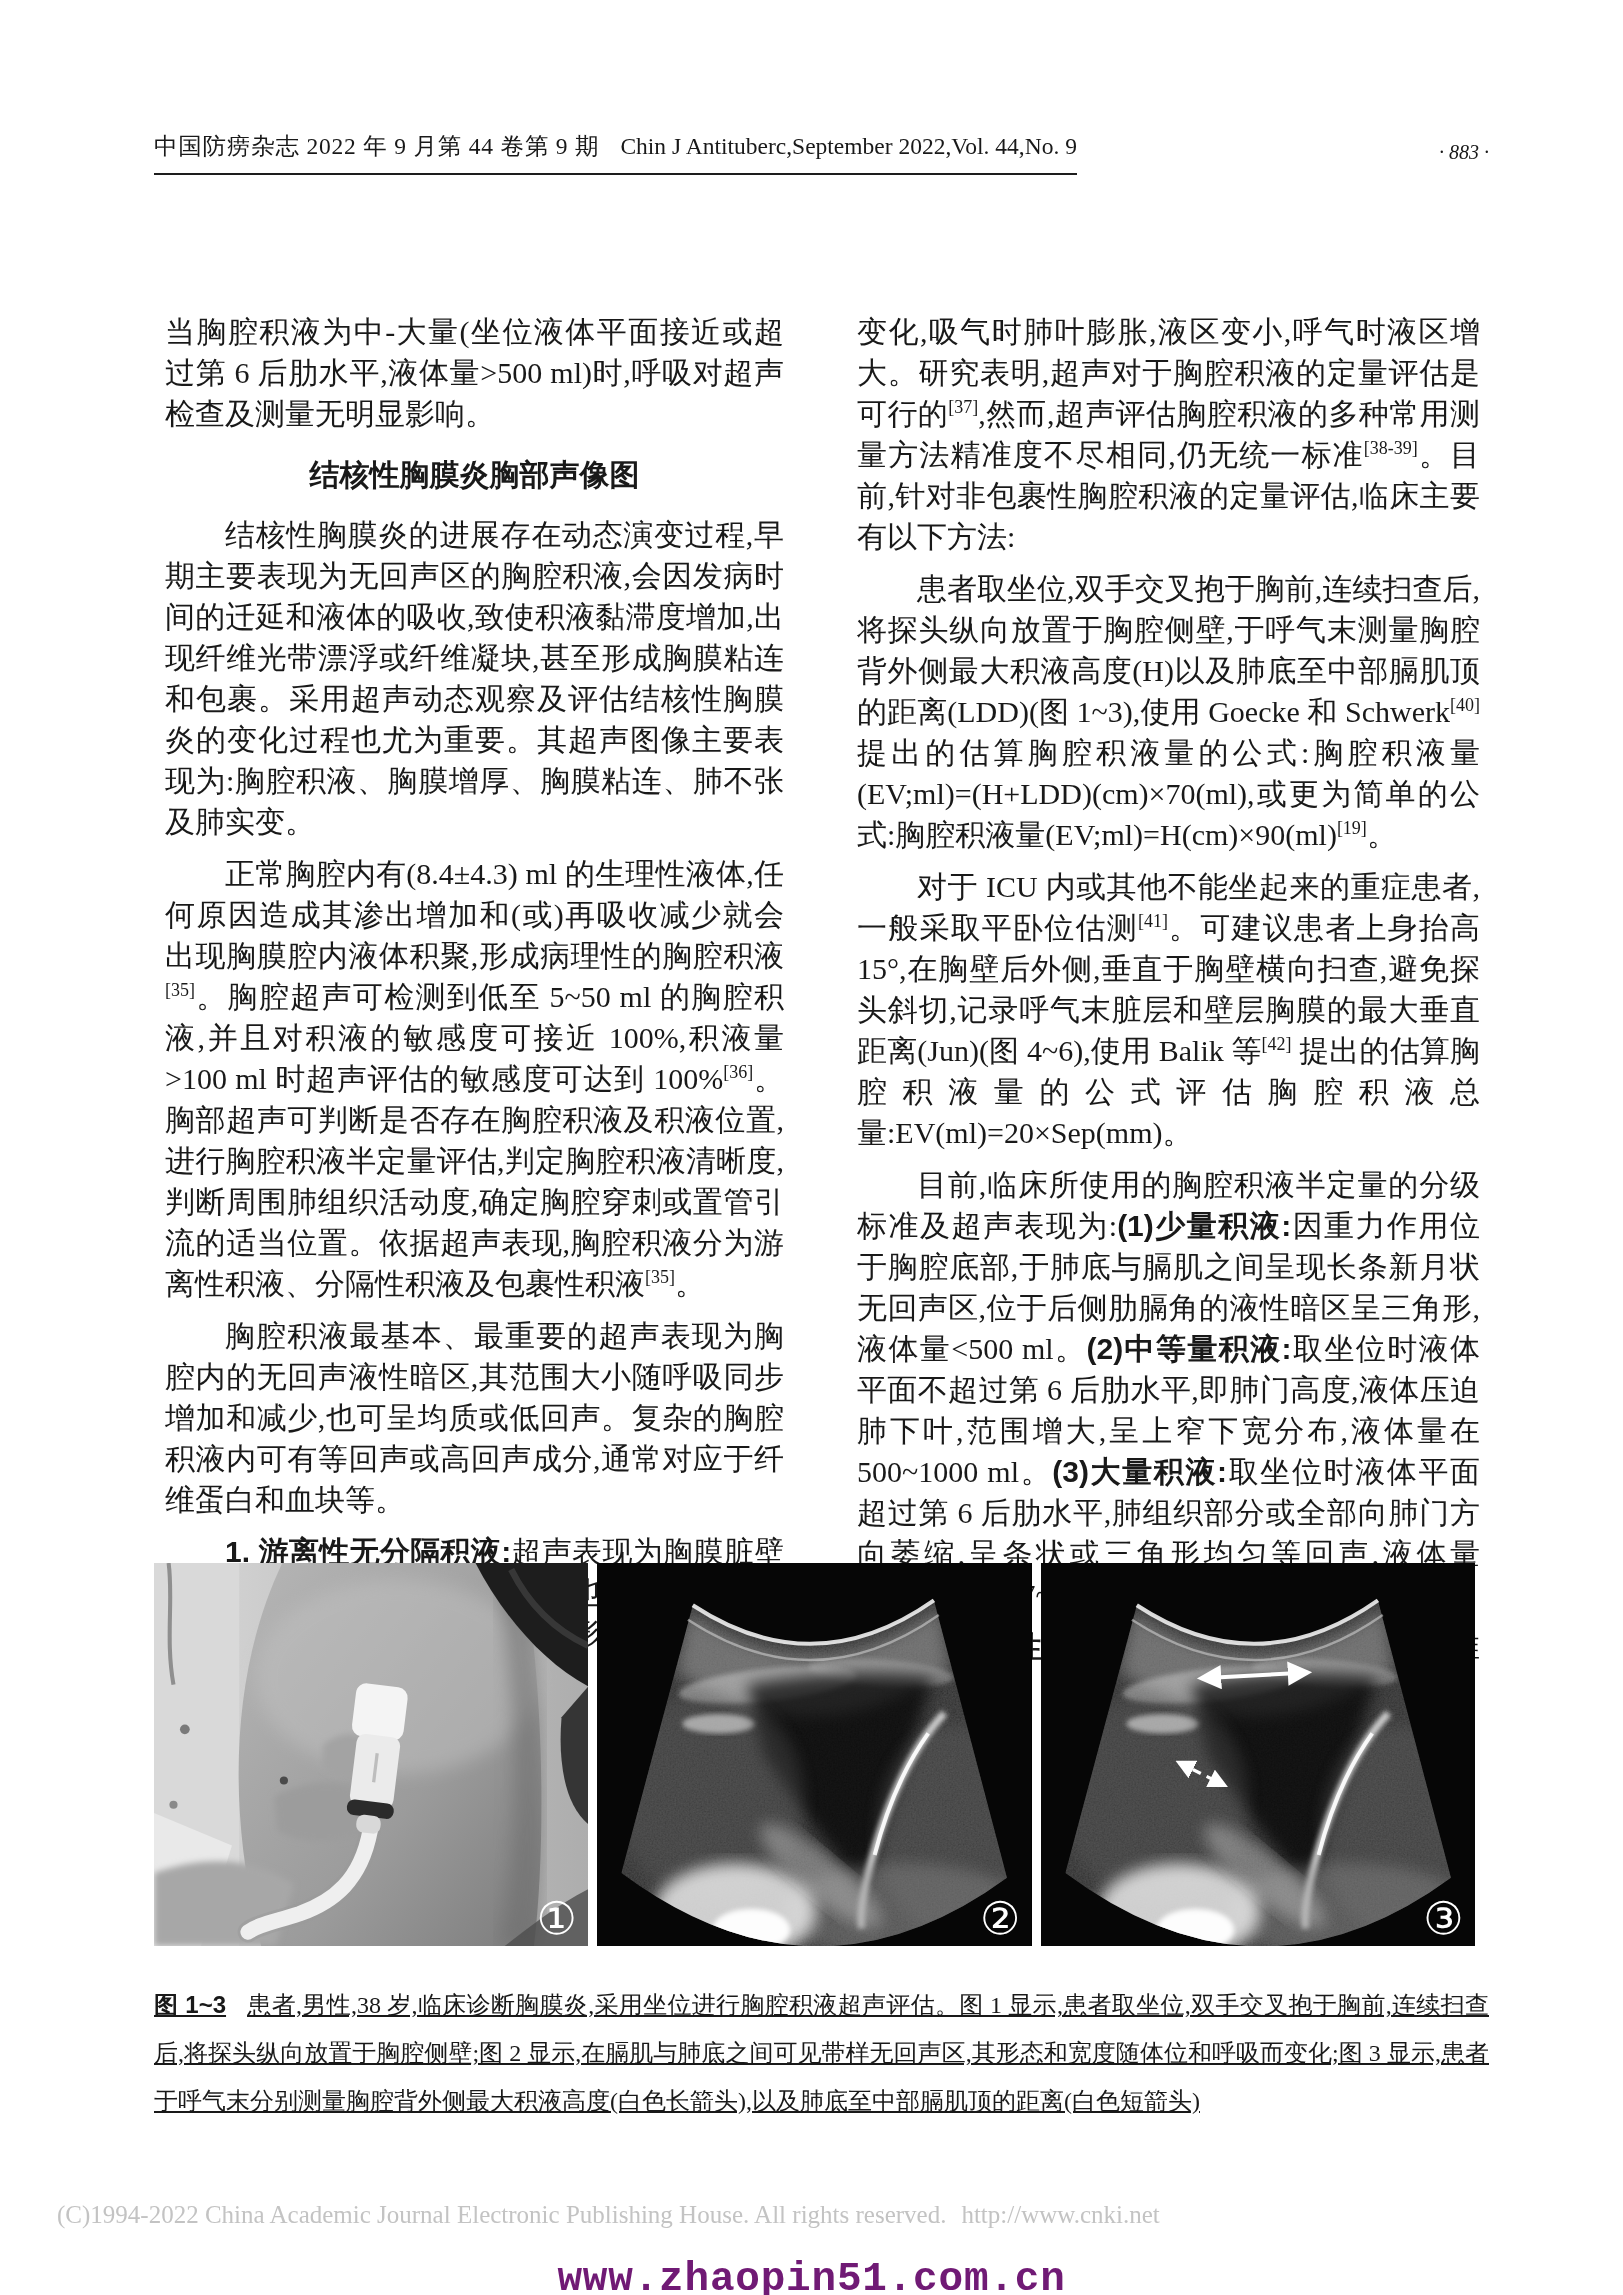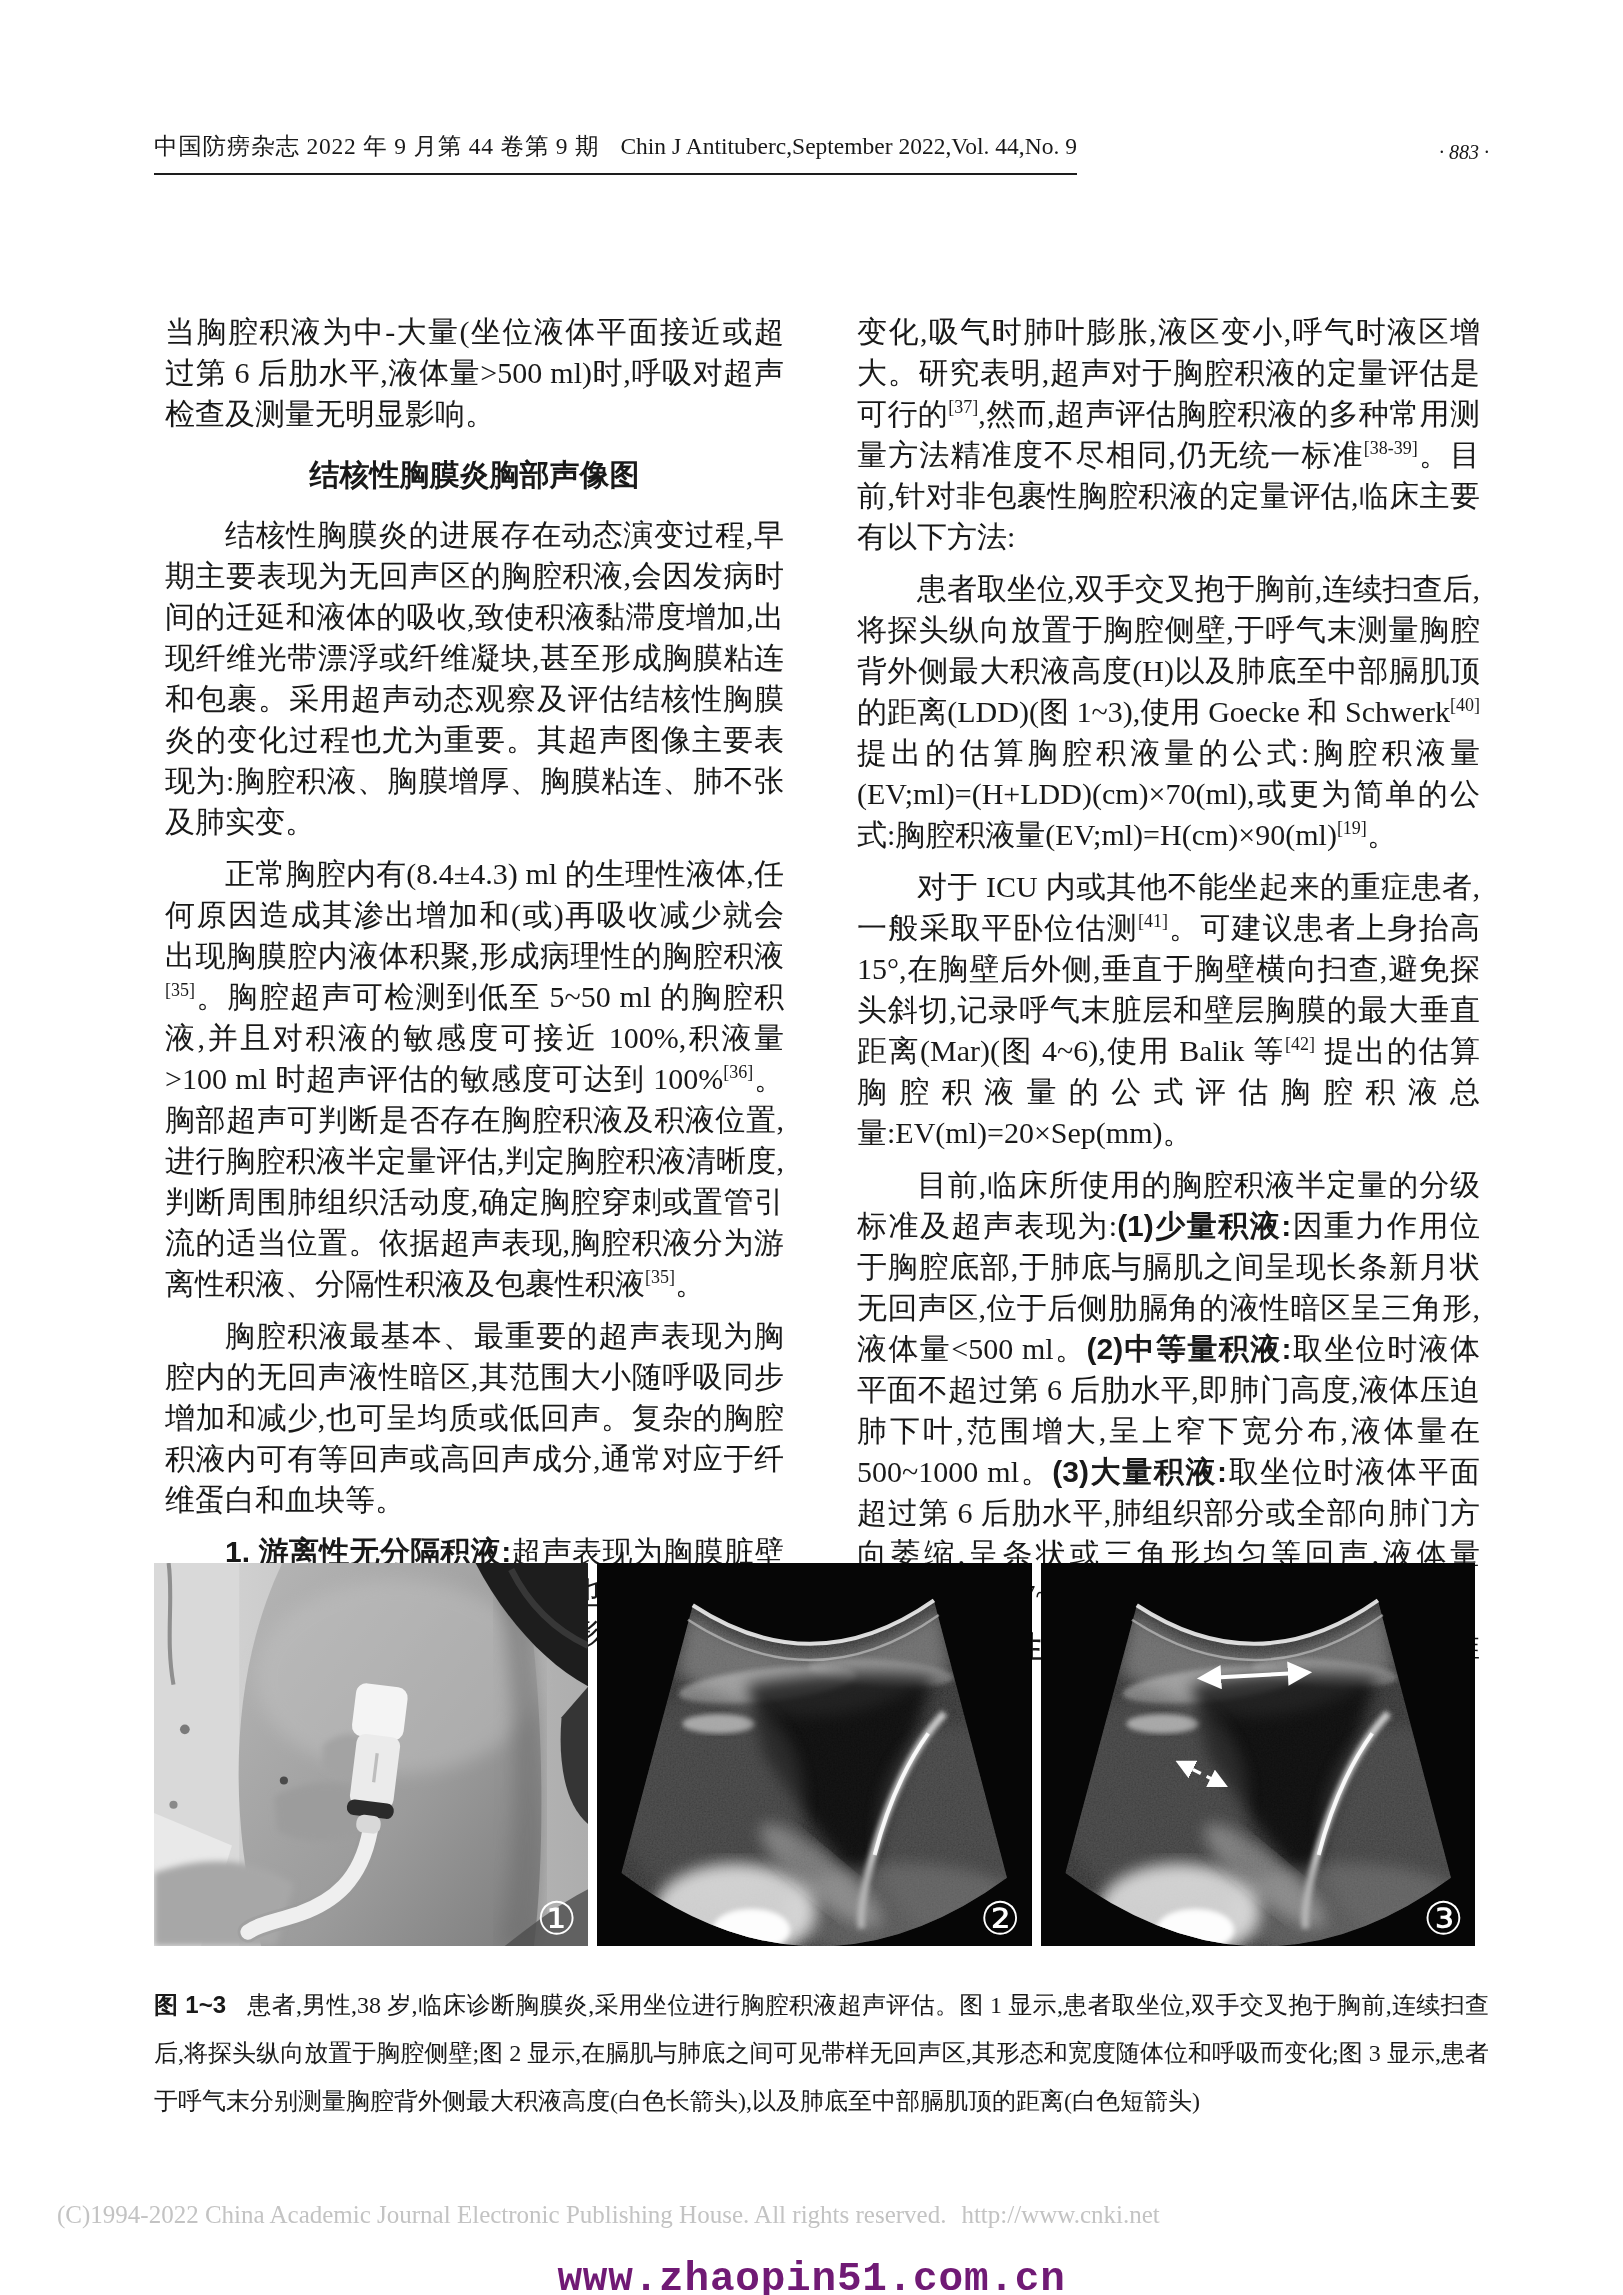--- a/index.html
+++ b/index.html
@@ -46,21 +46,21 @@
   .figure-panel { position:relative; flex:1 1 0; background:#000; overflow:hidden; }
   .figure-panel svg { width:100%; height:100%; display:block; }
   .panel-label {
     position:absolute; right:11.4px; bottom:4.9px; color:#ffffff;
     font-size:45px; line-height:1; font-family:"DejaVu Sans",sans-serif;
   }
 
   
   .caption {
     position:absolute; left:154px; top:1981px; width:1335px;
-    font-size:24px; line-height:48px; text-align:justify; margin:0;
+    font-size:24px; line-height:48px; text-align:justify; margin:0;text-decoration:underline;
   }
   .caption-gap { display:inline-block; width:21px; }
 
   
   .copyright {
     position:absolute; left:57px; top:2201px; width:1364px;
     display:flex; gap:15px; align-items:baseline;
     color:#c3c3c3; font-size:25px; white-space:nowrap;
   }
   .watermark {
@@ -85,21 +85,21 @@
   <h2 class="section-title">结核性胸膜炎胸部声像图</h2>
   <p class="indent">结核性胸膜炎的进展存在动态演变过程,早期主要表现为无回声区的胸腔积液,会因发病时间的迁延和液体的吸收,致使积液黏滞度增加,出现纤维光带漂浮或纤维凝块,甚至形成胸膜粘连和包裹。采用超声动态观察及评估结核性胸膜炎的变化过程也尤为重要。其超声图像主要表现为:胸腔积液、胸膜增厚、胸膜粘连、肺不张及肺实变。</p>
   <p class="indent"><span>正常胸腔内有(8.4±4.3) ml 的生理性液体,任何原因造成其渗出增加和(或)再吸收减少就会出现胸膜腔内液体积聚,形成病理性的胸腔积液</span><sup class="ref">[35]</sup><span>。胸腔超声可检测到低至 5~50 ml 的胸腔积液,并且对积液的敏感度可接近 100%,积液量&gt;100 ml 时超声评估的敏感度可达到 100%</span><sup class="ref">[36]</sup><span>。胸部超声可判断是否存在胸腔积液及积液位置,进行胸腔积液半定量评估,判定胸腔积液清晰度,判断周围肺组织活动度,确定胸腔穿刺或置管引流的适当位置。依据超声表现,胸腔积液分为游离性积液、分隔性积液及包裹性积液</span><sup class="ref">[35]</sup><span>。</span></p>
   <p class="indent">胸腔积液最基本、最重要的超声表现为胸腔内的无回声液性暗区,其范围大小随呼吸同步增加和减少,也可呈均质或低回声。复杂的胸腔积液内可有等回声或高回声成分,通常对应于纤维蛋白和血块等。</p>
   <p class="indent"><span class="hei">1. 游离性无分隔积液:</span><span>超声表现为胸膜脏壁层分离,内可见无回声液性暗区,也可呈均质或低回声,取决于液体黏稠度。液区形态和范围随呼吸而</span></p>
 </div>
 
 <div class="col col-right">
   <p><span>变化,吸气时肺叶膨胀,液区变小,呼气时液区增大。研究表明,超声对于胸腔积液的定量评估是可行的</span><sup class="ref">[37]</sup><span>,然而,超声评估胸腔积液的多种常用测量方法精准度不尽相同,仍无统一标准</span><sup class="ref">[38-39]</sup><span>。目前,针对非包裹性胸腔积液的定量评估,临床主要有以下方法:</span></p>
   <p class="indent"><span>患者取坐位,双手交叉抱于胸前,连续扫查后,将探头纵向放置于胸腔侧壁,于呼气末测量胸腔背外侧最大积液高度(H)以及肺底至中部膈肌顶的距离(LDD)(图 1~3),使用 Goecke 和 Schwerk</span><sup class="ref">[40]</sup><span> 提出的估算胸腔积液量的公式:胸腔积液量(EV;ml)=(H+LDD)(cm)×70(ml),或更为简单的公式:胸腔积液量(EV;ml)=H(cm)×90(ml)</span><sup class="ref">[19]</sup><span>。</span></p>
-  <p class="indent"><span>对于 ICU 内或其他不能坐起来的重症患者,一般采取平卧位估测</span><sup class="ref">[41]</sup><span>。可建议患者上身抬高 15°,在胸壁后外侧,垂直于胸壁横向扫查,避免探头斜切,记录呼气末脏层和壁层胸膜的最大垂直距离(Mar)(图 4~6),使用 Balik 等</span><sup class="ref">[42]</sup><span> 提出的估算胸腔积液量的公式评估胸腔积液总量:EV(ml)=20×Sep(mm)。</span></p>
+  <p class="indent"><span>对于 ICU 内或其他不能坐起来的重症患者,一般采取平卧位估测</span><sup class="ref">[41]</sup><span>。可建议患者上身抬高 15°,在胸壁后外侧,垂直于胸壁横向扫查,避免探头斜切,记录呼气末脏层和壁层胸膜的最大垂直距离(Jun)(图 4~6),使用 Balik 等</span><sup class="ref">[42]</sup><span> 提出的估算胸腔积液量的公式评估胸腔积液总量:EV(ml)=20×Sep(mm)。</span></p>
   <p class="indent"><span>目前,临床所使用的胸腔积液半定量的分级标准及超声表现为:</span><span class="hei">(1)少量积液:</span><span>因重力作用位于胸腔底部,于肺底与膈肌之间呈现长条新月状无回声区,位于后侧肋膈角的液性暗区呈三角形,液体量&lt;500 ml。</span><span class="hei">(2)中等量积液:</span><span>取坐位时液体平面不超过第 6 后肋水平,即肺门高度,液体压迫肺下叶,范围增大,呈上窄下宽分布,液体量在 500~1000 ml。</span><span class="hei">(3)大量积液:</span><span>取坐位时液体平面超过第 6 后肋水平,肺组织部分或全部向肺门方向萎缩,呈条状或三角形均匀等回声,液体量&gt;1000 ml(图 7~9)。</span></p>
   <p class="indent"><span class="hei">2. 分隔性积液:</span><span>结核性胸膜炎由于大量纤维蛋</span></p>
 </div>
 
 <div class="figure-strip">
 
   <div class="figure-panel">
     <svg viewBox="0 0 535 472" preserveAspectRatio="none">
       <defs>
         <linearGradient id="bgG" x1="0" y1="0" x2="1" y2="0">

